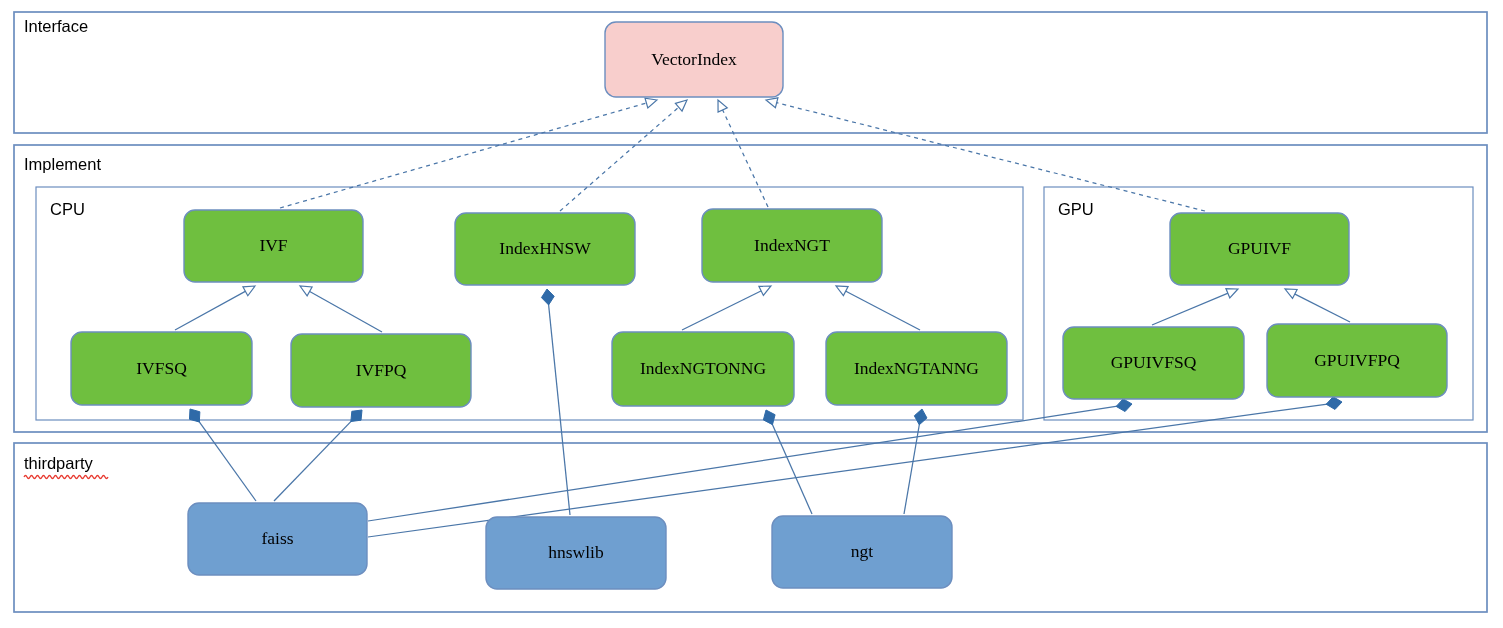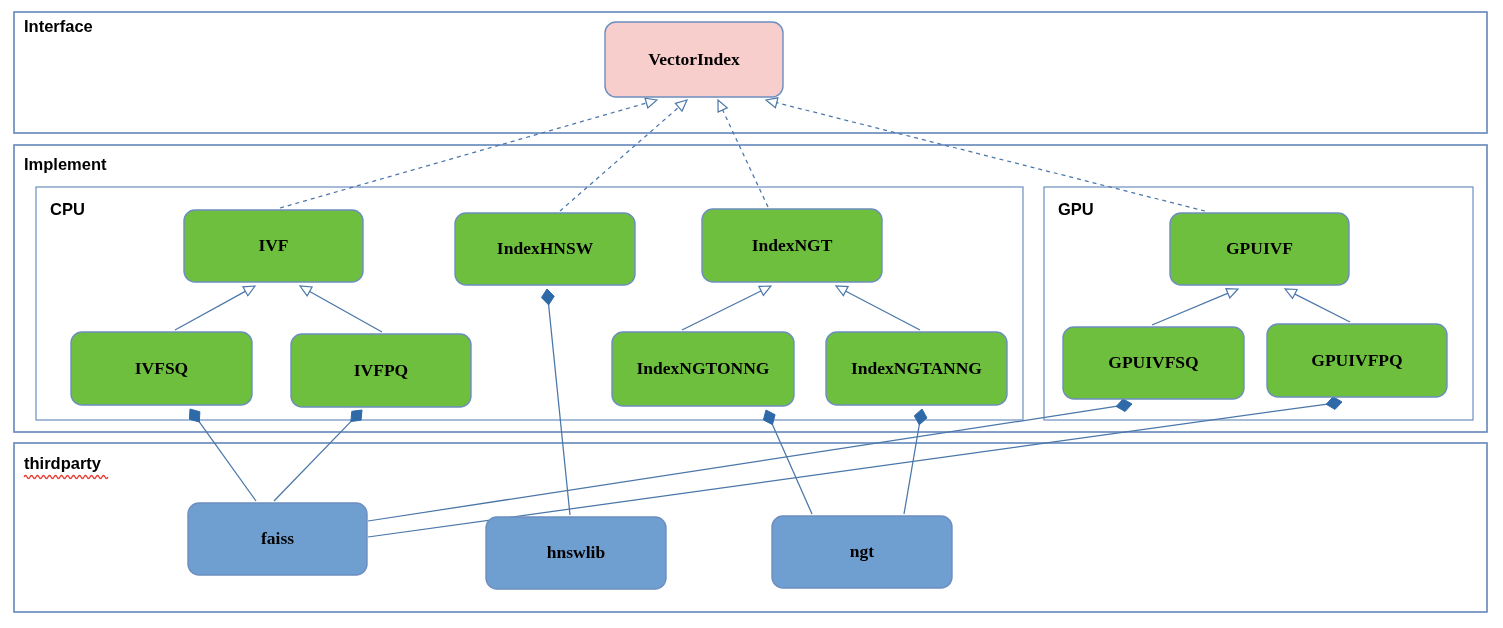--- a/index.html
+++ b/index.html
@@ -11,21 +11,20 @@
     font-family: "Liberation Sans", sans-serif;
     width: 1503px;
     height: 628px;
     overflow: hidden;
   }
   #diagram-root {
     position: relative;
     width: 1503px;
     height: 628px;
     background: #ffffff;
-    font-weight: bold;
   }
   svg#diagram-svg {
     position: absolute;
     left: 0;
     top: 0;
     width: 1503px;
     height: 628px;
     display: block;
   }
 </style>

